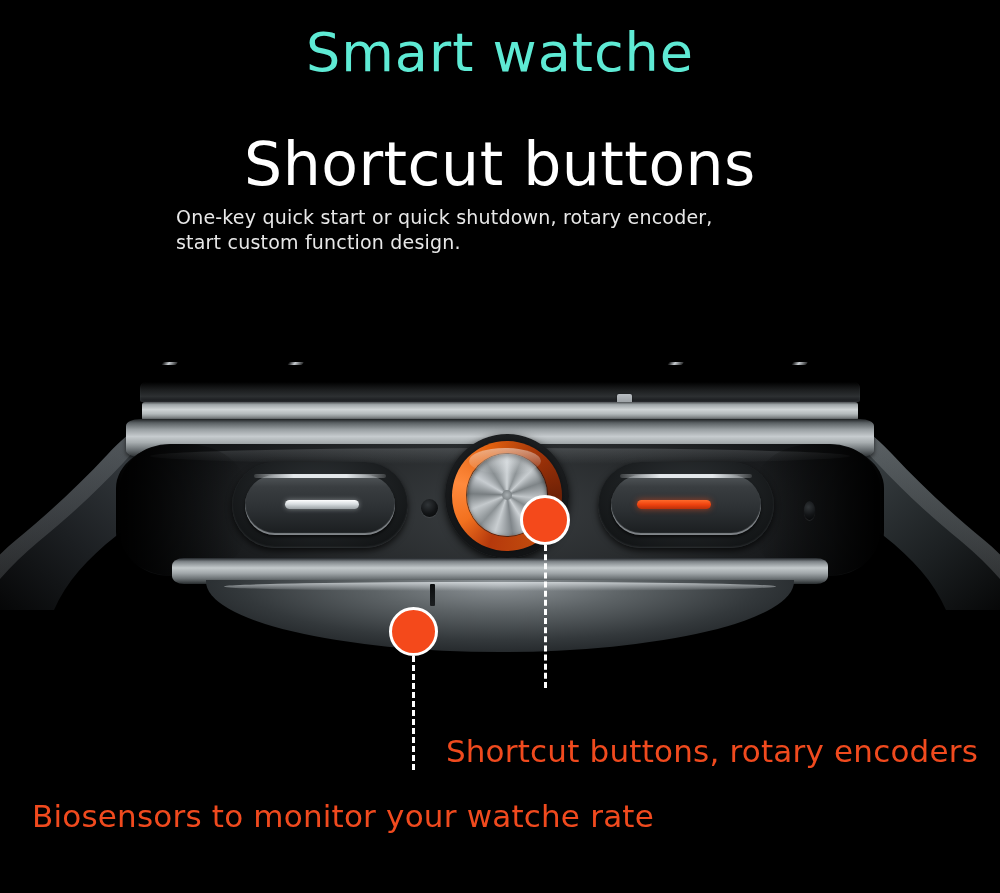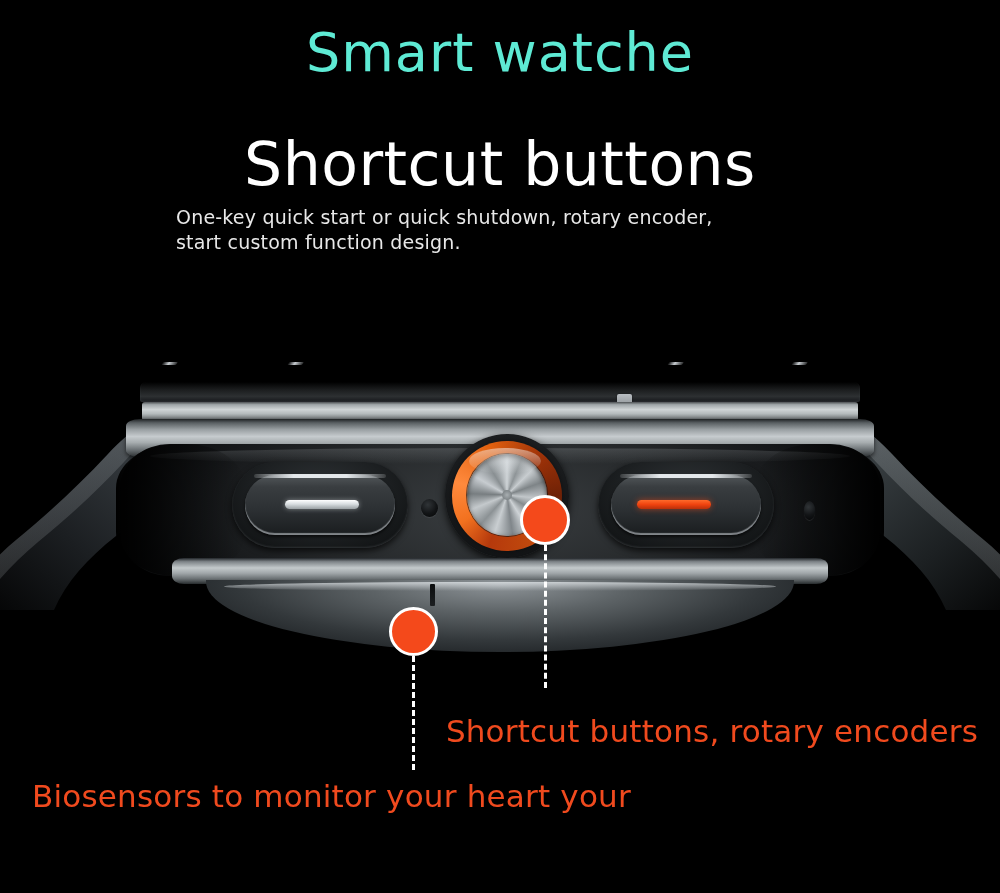--- a/index.html
+++ b/index.html
@@ -376,20 +376,21 @@
   .leader-crown   { left: 544px; top: 545px; height: 143px; }
   .leader-biosens { left: 412px; top: 656px; height: 114px; }
 
   
   .caption {
     position: absolute;
     color: #f04a1e;
     font-family: "DejaVu Sans", sans-serif;
     font-weight: 400;
     white-space: nowrap;
+    margin-top: 20px;
   }
   .caption-shortcut {
     left: 0;
     top: 713px;
     width: 978px;
     text-align: right;
     font-size: 31px;
     letter-spacing: 0.2px;
   }
   .caption-biosensor {
@@ -499,15 +500,15 @@
   </div>
 
   <div class="marker marker-crown"></div>
   <div class="leader leader-crown"></div>
 
   <div class="marker marker-biosens"></div>
   <div class="leader leader-biosens"></div>
 
   <div class="caption caption-shortcut">Shortcut buttons, rotary encoders</div>
 
-  <div class="caption caption-biosensor">Biosensors to monitor your heart your</div>
+  <div class="caption caption-biosensor">Biosensors to monitor your watche rate</div>
 
 </div>
 
 </body></html>

